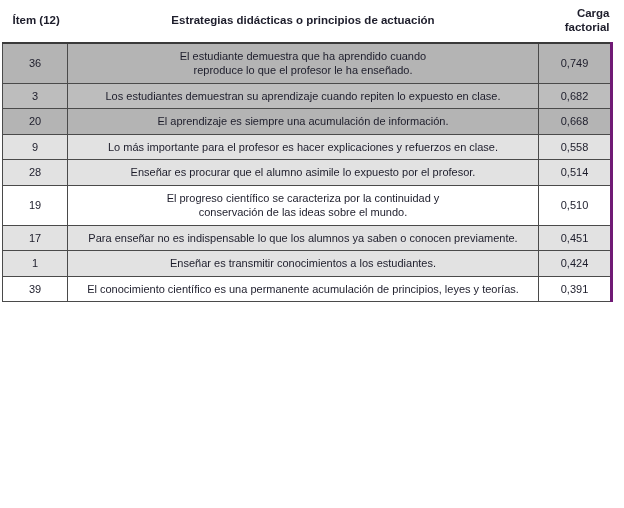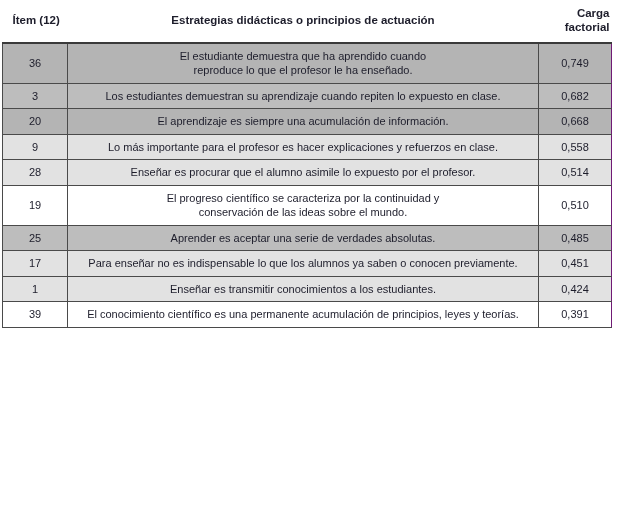--- a/index.html
+++ b/index.html
@@ -60,21 +60,21 @@
 
   
   tbody td {
     border: 1px solid #4a4a4a;
     font-size: 11px;
     line-height: 1.32;
     vertical-align: middle;
     color: #1d1d2b;
   }
   tbody tr > td:first-child { border-left: 1px solid #4a4a4a; }
-  tbody tr > td:last-child  { border-right: 1px solid #701a75; margin-left: 8px; }
+  tbody tr > td:last-child  { border-right: 3px solid #701a75; margin-left: 8px; }
 
   td.c-item {
     text-align: center;
     padding: 4px 2px;
   }
   td.c-statement {
     text-align: center;
     padding: 5px 8px;
   }
   td.c-loading {
@@ -148,27 +148,20 @@
           <td class="c-loading">0,514</td>
         </tr>
         <tr class="shade-none">
           <td class="c-item">19</td>
           <td class="c-statement">
             <span class="stmt-line">El progreso científico se caracteriza por la continuidad y</span>
             <span class="stmt-line">conservación de las ideas sobre el mundo.</span>
           </td>
           <td class="c-loading">0,510</td>
         </tr>
-        <tr class="shade-mid">
-          <td class="c-item">25</td>
-          <td class="c-statement">
-            <span class="stmt-line">Aprender es aceptar una serie de verdades absolutas.</span>
-          </td>
-          <td class="c-loading">0,485</td>
-        </tr>
         <tr class="shade-light">
           <td class="c-item">17</td>
           <td class="c-statement">
             <span class="stmt-line">Para enseñar no es indispensable lo que los alumnos ya saben o conocen previamente.</span>
           </td>
           <td class="c-loading">0,451</td>
         </tr>
         <tr class="shade-light">
           <td class="c-item">1</td>
           <td class="c-statement">

